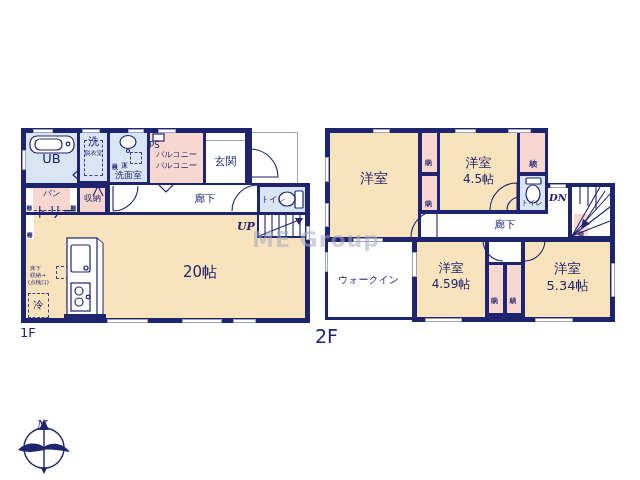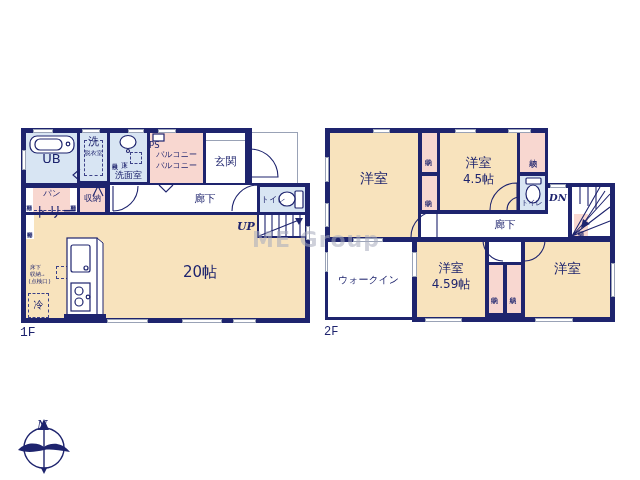--- a/index.html
+++ b/index.html
@@ -12,21 +12,21 @@
   html,body{margin:0;padding:0;background:#fff;}
   #canvas{position:relative;width:640px;height:480px;background:#ffffff;overflow:hidden;
           font-family:"DejaVu Sans",sans-serif;}
   .base{position:absolute;background:var(--navy);}
   .room{position:absolute;box-sizing:border-box;}
   .cream{background:var(--cream);}
   .pink{background:var(--pink);}
   .blue{background:var(--blue);}
   .white{background:#ffffff;}
   .lbl{position:absolute;color:var(--navy);line-height:1.15;text-align:center;white-space:nowrap;}
-  .left{text-align:left;font-family:Liberation Mono, monospace;}
+  .left{text-align:left;}
   .v{writing-mode:vertical-rl;text-orientation:upright;letter-spacing:0px;white-space:normal;}
   .win{position:absolute;background:#fff;border:1px solid var(--winb);box-sizing:border-box;}
   .dots{position:absolute;border:1px dashed #3c4187;box-sizing:border-box;}
   .thin{position:absolute;box-sizing:border-box;}
   .ital{font-family:"DejaVu Serif",serif;font-style:italic;font-weight:bold;}
   .wm{position:absolute;color:#a7abbd;opacity:.55;font-size:22px;letter-spacing:1px;font-weight:bold;}
   svg{position:absolute;left:0;top:0;pointer-events:none;}
 </style>
 </head>
 <body>
@@ -237,17 +237,18 @@
   <div class="lbl" style="left:519px;top:199px;width:26px;font-size:7px;">トイレ</div>
   <div class="lbl ital" style="left:549px;top:192px;font-size:10px;">DN</div>
   <div class="lbl v" style="left:577px;top:216px;font-size:6px;height:20px;">収納</div>
   <div class="lbl" style="left:480px;top:218px;width:50px;font-size:10.5px;">廊下</div>
   <div class="lbl" style="left:327px;top:274px;width:83px;font-size:10px;">ウォークイン</div>
   <div class="lbl" style="left:417px;top:261px;width:68px;font-size:12.5px;">洋室</div>
   <div class="lbl" style="left:417px;top:278px;width:68px;font-size:12px;">4.59帖</div>
   <div class="lbl v" style="left:490px;top:276px;font-size:7px;height:30px;">収納</div>
   <div class="lbl v" style="left:508.5px;top:276px;font-size:7px;height:30px;">収納</div>
   <div class="lbl" style="left:525px;top:261px;width:85px;font-size:13.5px;">洋室</div>
-  <div class="lbl left" style="left:324px;top:326px;font-size:12px;">2F</div>
+  <div class="lbl" style="left:525px;top:279px;width:85px;font-size:13px;">5.34帖</div>
+  <div class="lbl left" style="left:315px;top:326px;font-size:19px;">2F</div>
 
   <div class="wm" style="left:252px;top:227px;">ME Group</div>
 
 </div>
 
 </body></html>

